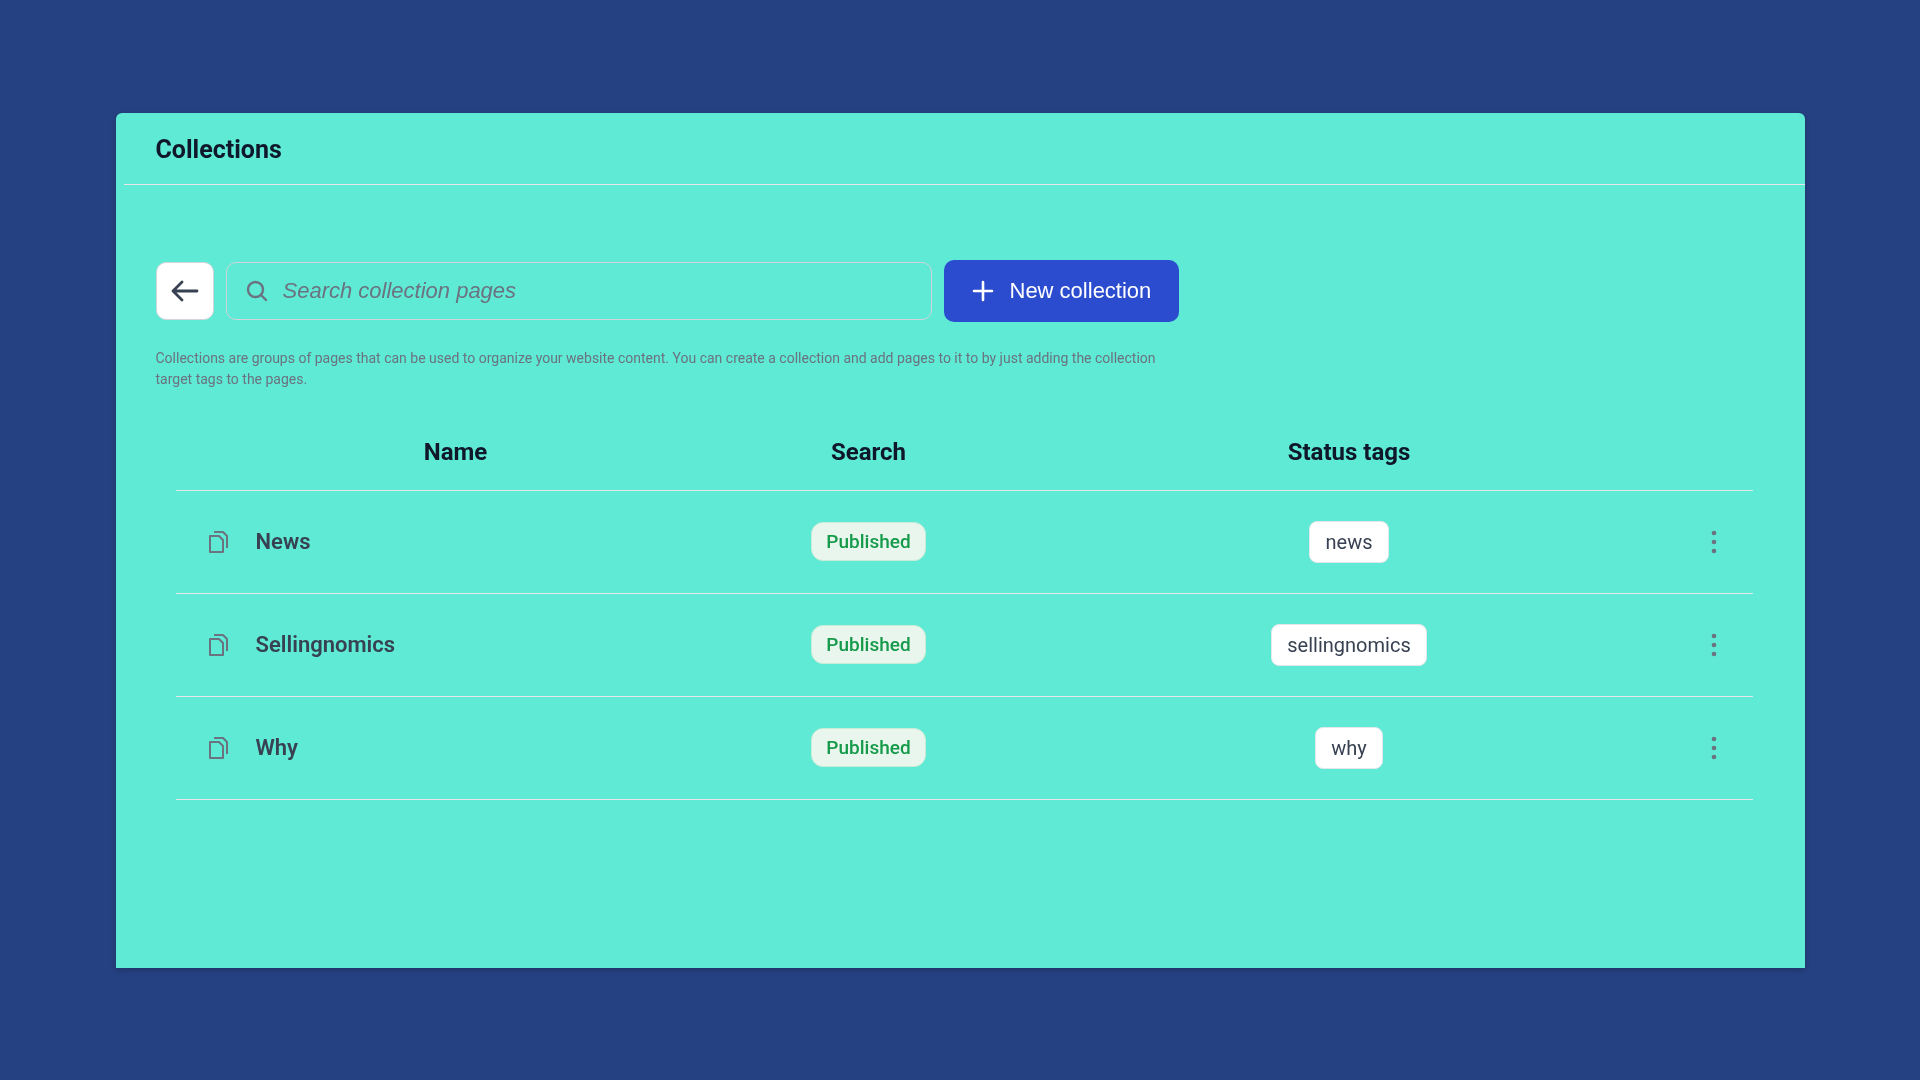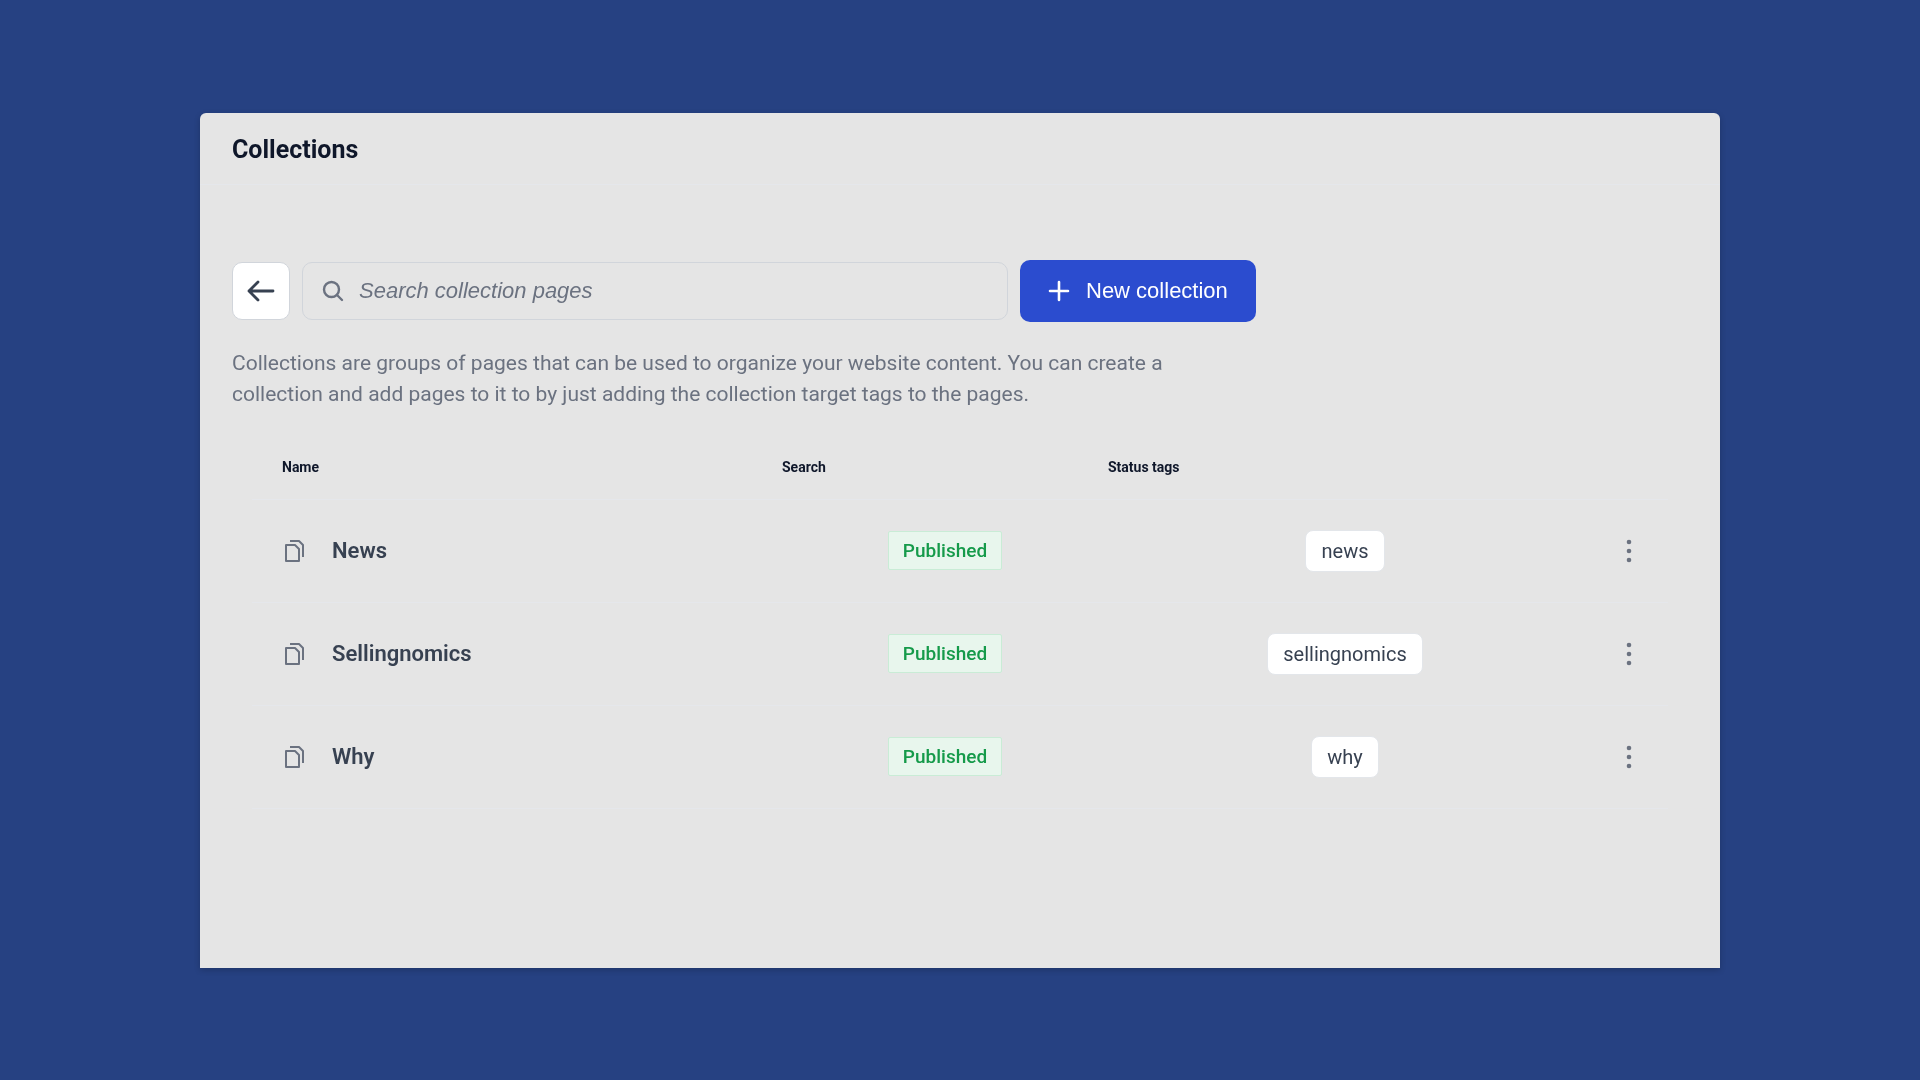--- a/index.html
+++ b/index.html
@@ -7,26 +7,27 @@
   body {
     background: #264182;
     font-family: -apple-system, BlinkMacSystemFont, "Segoe UI", Roboto, Helvetica, Arial, sans-serif;
     display: flex;
     align-items: center;
     justify-content: center;
     width: 1920px;
     height: 1080px;
   }
   .card {
-    background: #e5e5e5;
-    width: 1520px;
+    background: #5eead4;
+    width: 1689px;
     height: 855px;
     border-radius: 6px 6px 0 0;
     overflow: hidden;
     box-shadow: 0 2px 6px rgba(0,0,0,0.2);
+    padding-left: 8px;
   }
   .card-header {
     padding: 22px 32px 20px 32px;
     border-bottom: 1px solid #e5e7eb;
   }
   .card-title {
     font-size: 25px;
     font-weight: 700;
     color: #0f172a;
   }
@@ -79,62 +80,63 @@
     border: none;
     border-radius: 10px;
     font-size: 22px;
     font-weight: 500;
     display: flex;
     align-items: center;
     gap: 16px;
     cursor: pointer;
   }
   .description {
-    font-size: 21px;
+    font-size: 14px;
     line-height: 1.5;
     color: #6b7280;
     max-width: 1020px;
     margin-bottom: 48px;
   }
   .table {
     margin: 0 20px;
   }
   .thead-row, .trow {
     display: grid;
     grid-template-columns: 500px 326px 1fr 56px;
     align-items: center;
   }
   .thead-row {
     padding: 0 30px 24px 30px;
     border-bottom: 1px solid #e5e7eb;
   }
   .th {
-    font-size: 14px;
+    font-size: 24px;
     font-weight: 700;
     color: #0f172a;
+    text-align: center;
   }
   .trow {
     padding: 30px 30px;
     border-bottom: 1px solid #e5e7eb;
     text-align: center;
   }
   .name-cell {
     display: flex;
     align-items: center;
     gap: 26px;
   }
   .name-text {
     font-size: 22px;
     font-weight: 600;
     color: #374151;
   }
   .status-badge {
     display: inline-block;
     padding: 7px 14px;
-    border-radius: 2px;
+    border-radius: 12px;
     font-size: 19px;
     font-weight: 500;
     background: #e8f6ed;
     color: #159a4a;
     border: 1px solid #c9ecd6;
   }
   .tag-badge {
     display: inline-block;
     padding: 8px 15px;
     border-radius: 8px;

